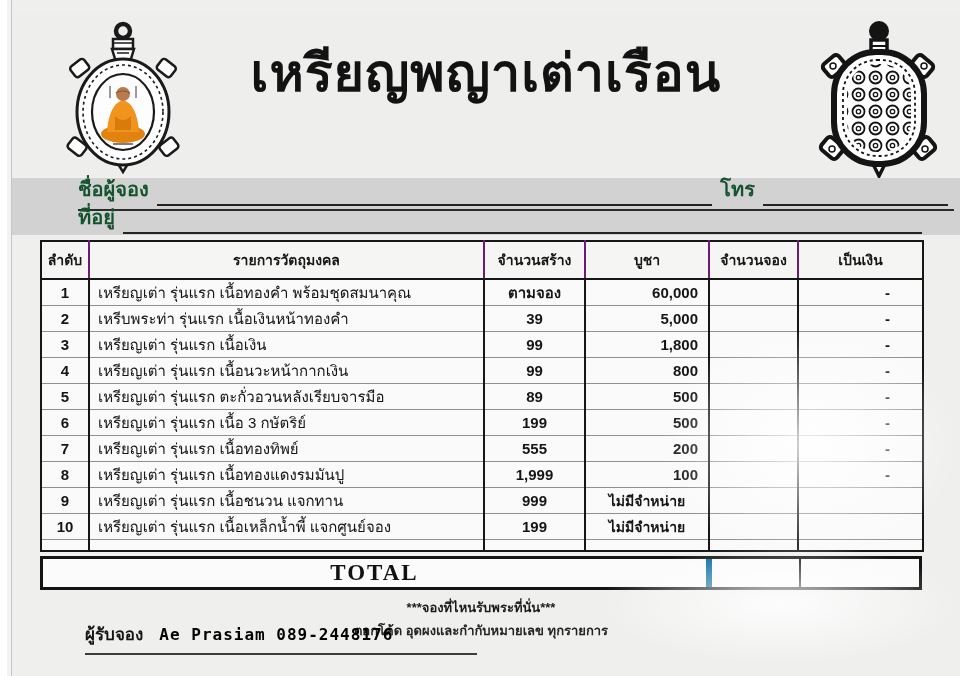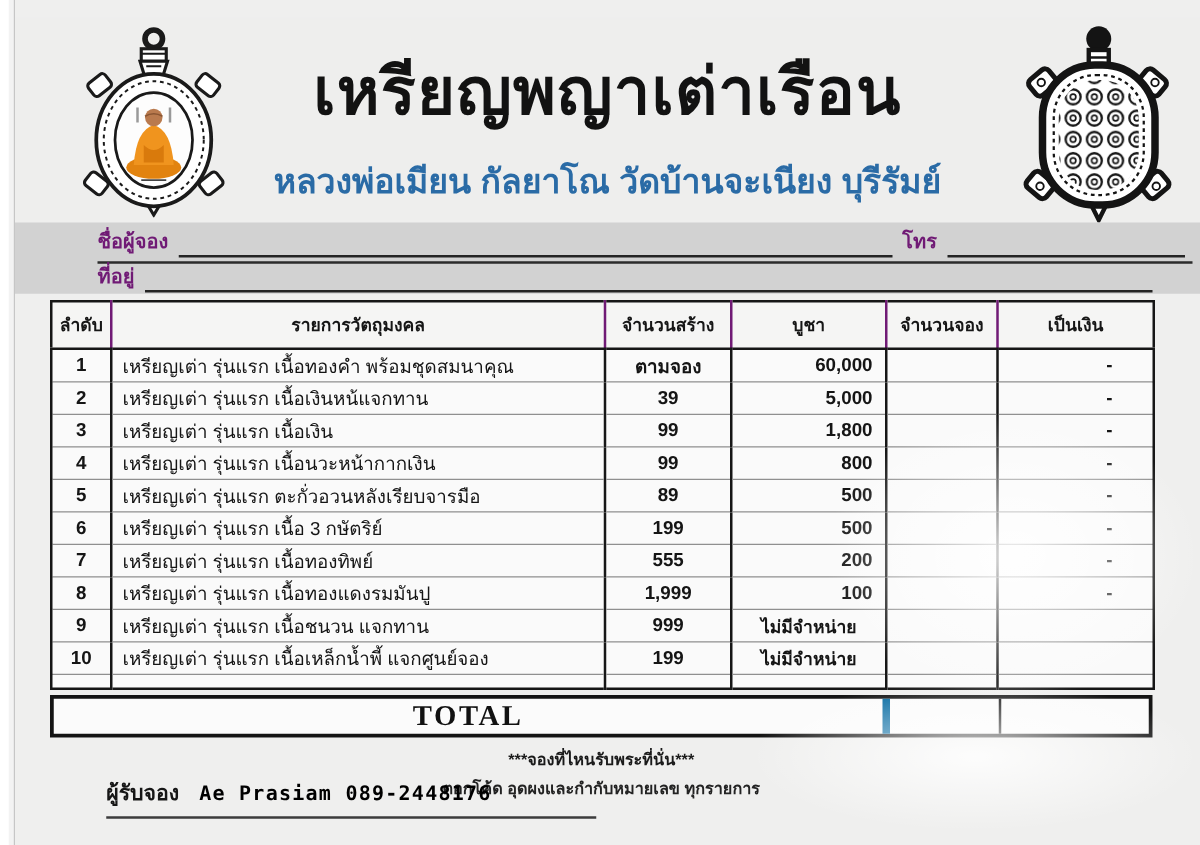--- a/index.html
+++ b/index.html
@@ -18,21 +18,21 @@
     font-size:52px;font-weight:bold;color:#121212;letter-spacing:1px;
     font-family:"DejaVu Serif","Liberation Serif",serif;}
   .subtitle{position:absolute;left:175px;right:175px;top:106px;height:48px;
     display:flex;align-items:center;justify-content:center;
     font-size:27px;font-weight:bold;color:#2a6ba6;}
 
   
   .formband{position:absolute;top:178px;left:12px;right:0;height:57px;background:#d2d2d2;}
   .form-row1{position:absolute;left:66px;right:12px;top:2px;height:26px;
     display:flex;align-items:flex-end;gap:8px;}
-  .form-label{font-size:16px;font-weight:bold;color:#701a75;padding-bottom:1px;white-space:nowrap;}
+  .form-label{font-size:20px;font-weight:bold;color:#14532d;padding-bottom:1px;white-space:nowrap;}
   .uline{border-bottom:2px solid #242424;height:20px;}
   .u1{flex:3.0;} .u2{flex:1;}
   .form-midline{position:absolute;left:66px;right:6px;top:31px;height:2px;background:#2b2b2b;}
   .form-row2{position:absolute;left:66px;right:38px;top:34px;height:22px;
     display:flex;align-items:flex-end;gap:8px;}
   .u3{flex:1;}
 
   
   .tablewrap{position:absolute;left:40px;top:240px;width:882px;}
   table.order{border-collapse:collapse;table-layout:fixed;width:882px;background:#fafafa;
@@ -127,21 +127,20 @@
       <circle cx="108" cy="48" r="3" fill="none" stroke="#141414" stroke-width="1.5"></circle>
       <circle cx="16" cy="131" r="3" fill="none" stroke="#141414" stroke-width="1.5"></circle>
       <circle cx="109" cy="131" r="3" fill="none" stroke="#141414" stroke-width="1.5"></circle>
       <path d="M56 144 L63 158 L70 144 Z" fill="#fff" stroke="#141414" stroke-width="3.5"></path>
       <rect x="18" y="34" width="90" height="112" rx="42" fill="#ffffff" stroke="#141414" stroke-width="6"></rect>
       <rect x="27" y="42" width="72" height="96" rx="34" fill="none" stroke="#141414" stroke-width="1.8" stroke-dasharray="3 3"></rect>
       <rect x="31" y="46" width="64" height="88" rx="30" fill="url(#yant)" stroke="none"></rect>
     </svg>
 
     <div class="title">เหรียญพญาเต่าเรือน</div>
-    <div class="subtitle">หลวงพ่อเมียน กัลยาโณ วัดบ้านจะเนียง บุรีรัมย์</div>
   </div>
 
   <div class="formband">
     <div class="form-row1">
       <span class="form-label">ชื่อผู้จอง</span>
       <span class="uline u1"></span>
       <span class="form-label">โทร</span>
       <span class="uline u2"></span>
     </div>
     <div class="form-midline"></div>
@@ -177,21 +176,21 @@
             <td class="c-no">1</td>
             <td class="c-item">เหรียญเต่า รุ่นแรก เนื้อทองคำ พร้อมชุดสมนาคุณ</td>
             <td class="c-made">ตามจอง</td>
             <td class="c-price">60,000</td>
             <td class="c-res"></td>
             <td class="c-amt">-</td>
           </tr>
 
           <tr>
             <td class="c-no">2</td>
-            <td class="c-item">เหรียญเต่า รุ่นแรก เนื้อเงินหน้แจกทาน</td>
+            <td class="c-item">เหรีบพระท่า รุ่นแรก เนื้อเงินหน้าทองคำ</td>
             <td class="c-made">39</td>
             <td class="c-price">5,000</td>
             <td class="c-res"></td>
             <td class="c-amt">-</td>
           </tr>
 
           <tr>
             <td class="c-no">3</td>
             <td class="c-item">เหรียญเต่า รุ่นแรก เนื้อเงิน</td>
             <td class="c-made">99</td>

